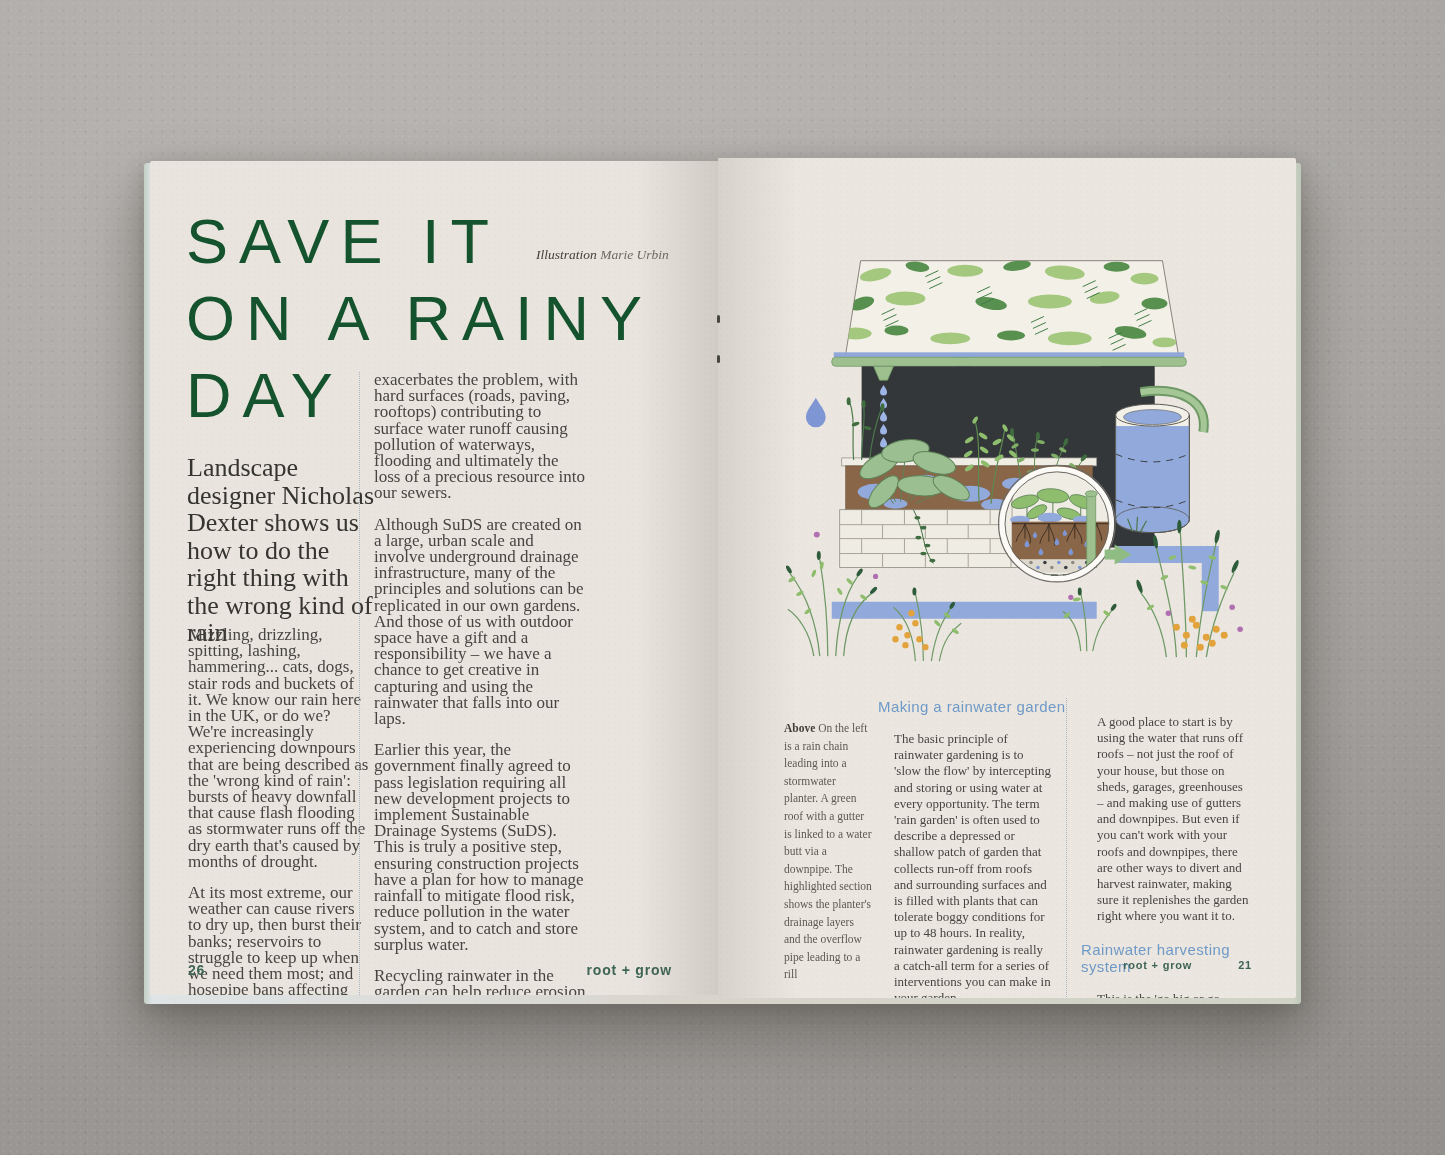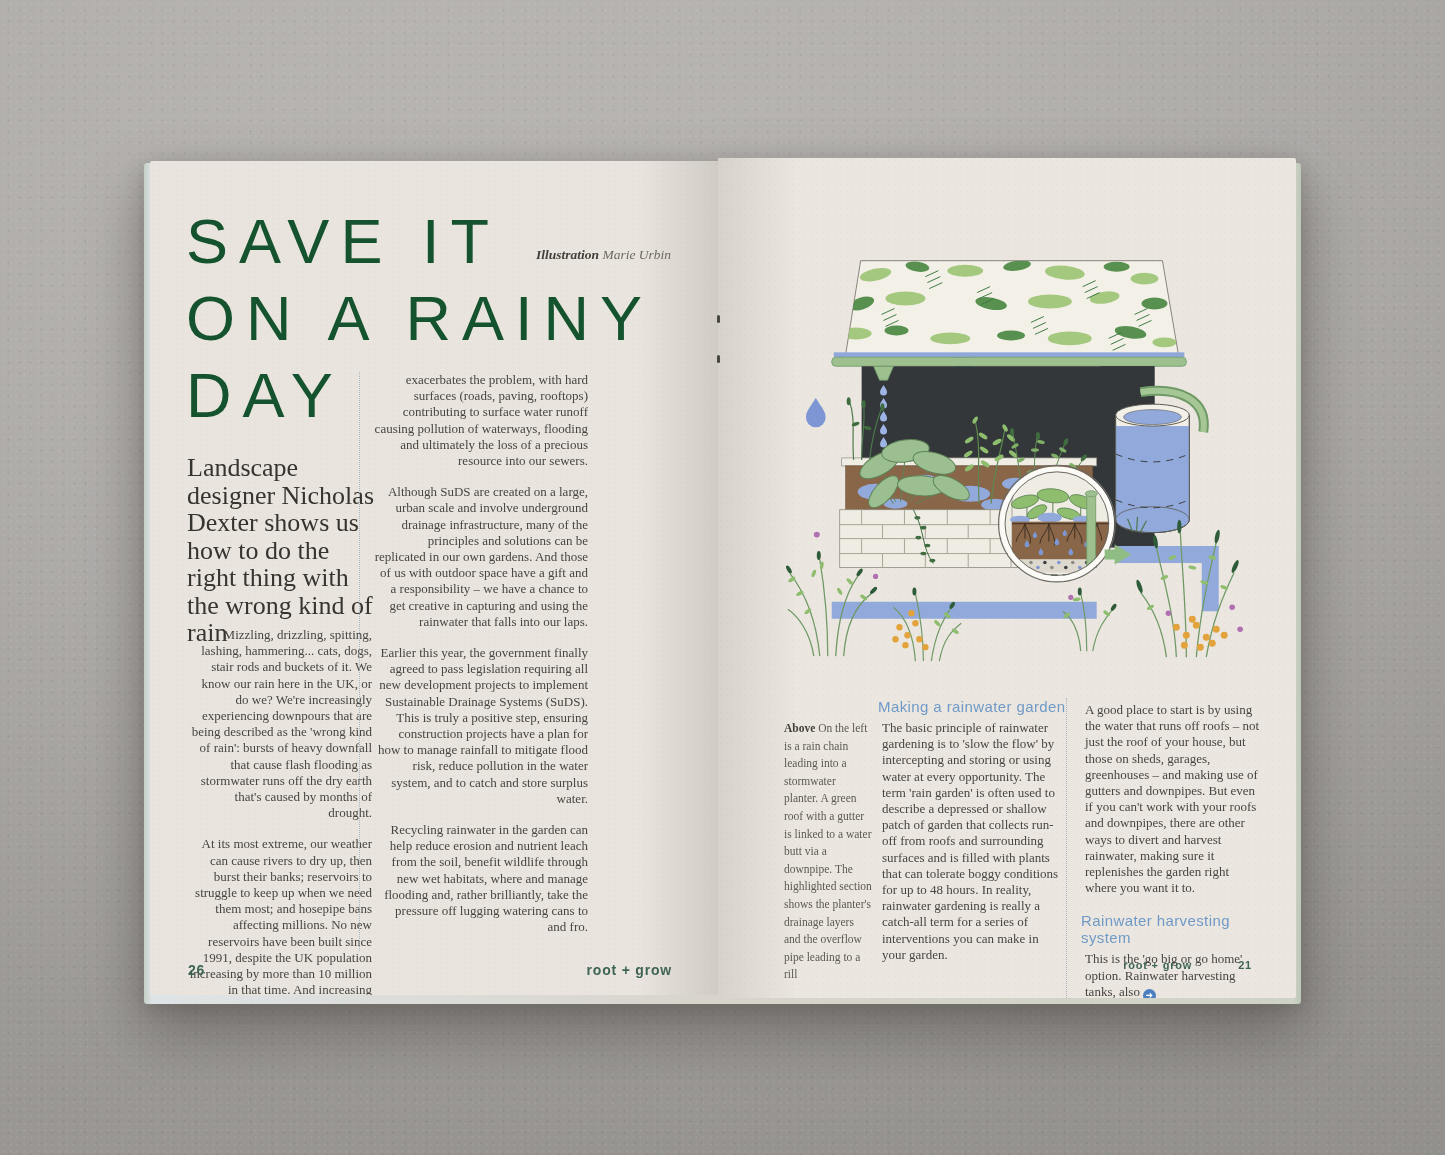--- a/index.html
+++ b/index.html
@@ -33,43 +33,43 @@
     background:linear-gradient(to right, rgba(110,104,96,0), rgba(110,104,96,.20));}
   .shade-l{position:absolute;top:0;bottom:0;left:0;width:80px;pointer-events:none;
     background:linear-gradient(to left, rgba(110,104,96,0), rgba(110,104,96,.16));}
   .staple{position:absolute;left:567px;width:3px;height:8px;background:#474741;border-radius:1.5px;}
 
   
   .title{position:absolute;left:36px;top:42px;color:#14532d;
     font-family:"Liberation Sans","DejaVu Sans",sans-serif;font-weight:300;
     font-size:63px;line-height:77px;letter-spacing:11px;white-space:pre;}
   .credit{position:absolute;left:386px;top:86px;font-style:italic;font-size:13.5px;color:#413f39;}
-  .credit b{font-weight:bold;}
+  .credit b{font-weight:normal;}
   .credit .name{color:#6b6962;}
   .standfirst{position:absolute;left:37px;top:293px;width:188px;
     font-size:26px;line-height:27.5px;color:#35342e;}
-  .bodycol{font-size:13px;line-height:16.2px;color:#474540;text-align:right;}
+  .bodycol{font-size:17px;line-height:16.2px;color:#474540;}
   .bodycol p{margin:0 0 15px 0;}
   .col1{position:absolute;left:38px;top:466px;width:184px;}
   .col2{position:absolute;left:209px;top:211px;width:214px;border-left:1px dotted #a7b4c4;padding-left:14px;}
   .footer{position:absolute;top:801px;left:38px;right:46px;display:flex;justify-content:space-between;
     font-family:"Liberation Sans","DejaVu Sans",sans-serif;font-weight:bold;font-size:14px;
     letter-spacing:.8px;color:#3e6454;}
 
   
   .illo{position:absolute;left:48px;top:44px;width:508px;height:470px;}
   .caption{position:absolute;left:66px;top:562px;width:88px;font-size:11.5px;line-height:17.6px;color:#5b5950;}
   .caption b{color:#403e38;}
   .rcol{position:absolute;top:540px;}
   .colB{left:160px;width:190px;}
   .colC{left:348px;width:186px;border-left:1px dotted #a7b4c4;padding-left:14px;}
   .bluehead{font-family:"Liberation Sans","DejaVu Sans",sans-serif;font-size:15px;letter-spacing:.4px;
     color:#6f99c7;margin:0 0 5px 0;font-weight:400;}
   .bluehead.mt{margin-top:16px;}
-  .rbody{font-size:13px;line-height:16.2px;color:#474540;margin:4px;}
+  .rbody{font-size:13px;line-height:16.2px;color:#474540;margin:16px;}
   .footerR{position:absolute;top:801px;right:44px;display:flex;gap:46px;
     font-family:"Liberation Sans","DejaVu Sans",sans-serif;font-weight:bold;font-size:11px;
     letter-spacing:.8px;color:#3e6454;}
   .arrow-dot{display:inline-flex;align-items:center;justify-content:center;vertical-align:-2px;
     width:13px;height:13px;border-radius:50%;background:#4b7fc0;color:#fff;
     font-family:"DejaVu Sans",sans-serif;font-size:9px;line-height:13px;margin-left:3px;}
 </style>
 </head>
 <body>
 

